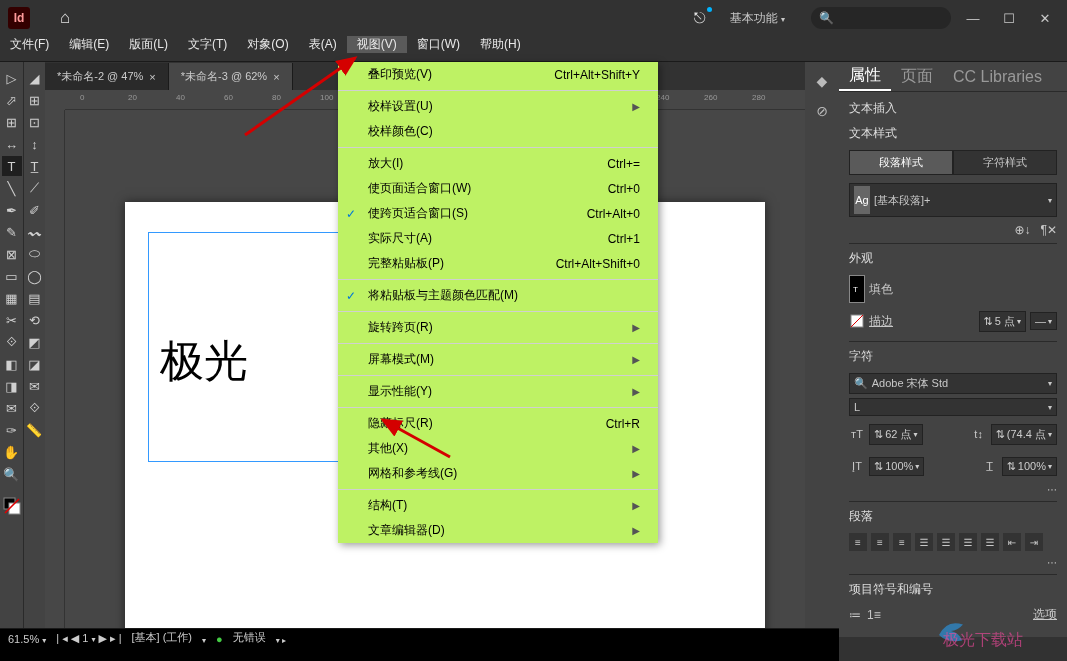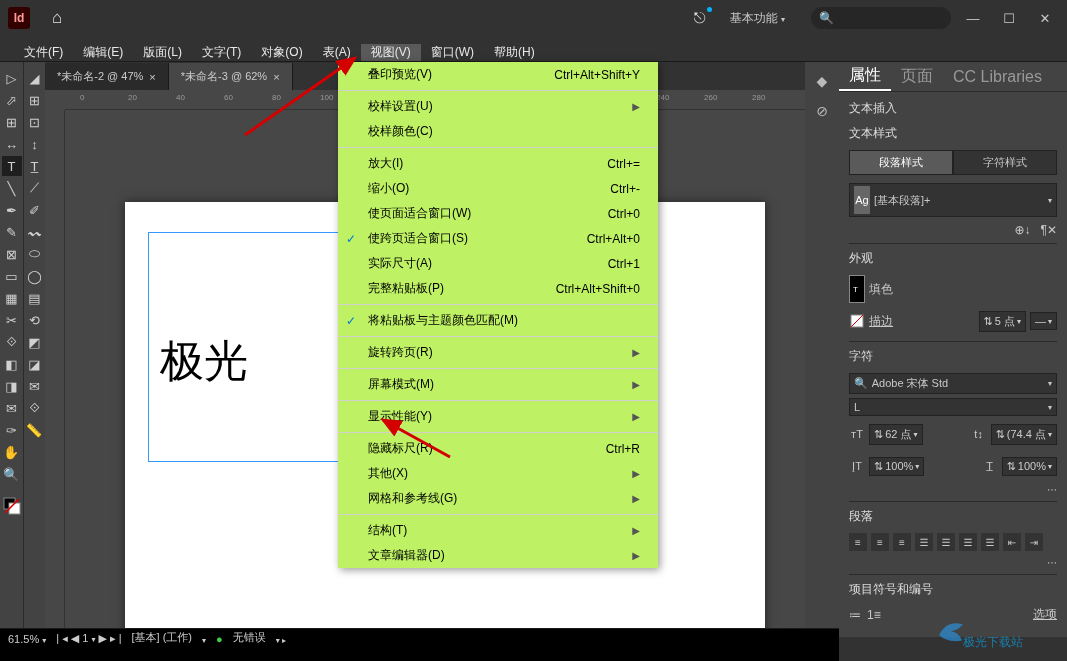--- a/index.html
+++ b/index.html
@@ -1,26 +1,26 @@
 <!DOCTYPE html>
 <html><head>
 <meta charset="utf-8">
 <style>
 * { margin:0; padding:0; box-sizing:border-box; font-family:"Microsoft YaHei",sans-serif; user-select:none; }
 body { background:#323232; color:#c8c8c8; font-size:12px; width:1067px; height:661px; overflow:hidden; position:relative; }
 .titlebar { height:36px; background:#323232; display:flex; align-items:center; padding:0 8px; }
-.logo { width:22px; height:22px; background:#330000; color:#ff9a9a; display:flex; align-items:center; justify-content:center; font-size:12px; font-weight:bold; border-radius:3px; margin-right:22px; }
+.logo { width:22px; height:22px; background:#330000; color:#ff9a9a; display:flex; align-items:center; justify-content:center; font-size:12px; font-weight:bold; border-radius:3px; margin-right:30px; }
 .home { font-size:17px; color:#e0e0e0; }
 .titlebar-right { margin-left:auto; display:flex; align-items:center; gap:8px; }
 .share-icon { font-size:15px; color:#e0e0e0; position:relative; padding:0 6px; }
 .share-icon::after { content:""; position:absolute; top:-2px; right:0; width:5px; height:5px; background:#00b4ff; border-radius:50%; }
 .workspace { font-size:12px; padding:4px 10px; }
 .search-bar { width:140px; height:22px; background:#262626; border-radius:11px; margin-left:8px; display:flex; align-items:center; padding:0 8px; color:#888; }
 .winbtn { width:28px; text-align:center; font-size:13px; color:#c8c8c8; }
-.menubar { height:26px; background:#323232; display:flex; align-items:flex-end; border-bottom:1px solid #1a1a1a; padding-left:14px; }
+.menubar { height:26px; background:#323232; display:flex; align-items:flex-start; border-bottom:1px solid #1a1a1a; padding-left:0; }
 .menu-item { padding:0 10px; display:flex; align-items:center; font-size:12px; color:#e8e8e8; cursor:default; position:relative; }
 .menu-item.active { background:#5a5a5a; }
 .main { display:flex; height:575px; }
 .toolbar { width:23px; background:#434343; display:flex; flex-direction:column; align-items:center; padding-top:6px; gap:2px; }
 .toolbar2 { width:22px; background:#434343; display:flex; flex-direction:column; align-items:center; padding-top:6px; gap:2px; border-left:1px solid #2a2a2a; }
 .tool { width:20px; height:20px; display:flex; align-items:center; justify-content:center; font-size:13px; color:#d0d0d0; }
 .tool.sel { background:#1f1f1f; }
 .docarea { flex:1; background:#474747; position:relative; overflow:hidden; }
 .tabs { height:28px; background:#323232; display:flex; align-items:flex-end; }
 .tab { padding:6px 12px; font-size:11px; color:#ccc; background:#2a2a2a; border-right:1px solid #1a1a1a; display:flex; gap:6px; align-items:center; }
@@ -51,21 +51,21 @@
 .combo { display:flex; align-items:center; gap:4px; background:#333; border:1px solid #222; padding:2px 4px; font-size:11px; }
 .combo.full { width:100%; justify-content:space-between; }
 .field-row { display:flex; gap:4px; margin-bottom:4px; align-items:center; }
 .small-input { background:#333; border:1px solid #222; padding:2px 4px; font-size:11px; color:#ccc; display:flex; align-items:center; gap:2px; }
 .icon-sq { width:16px; height:28px; display:inline-flex; align-items:center; justify-content:center; font-size:11px; }
 .divider { height:1px; background:#2a2a2a; margin:6px 0; }
 .para-icons { display:flex; gap:4px; flex-wrap:wrap; }
 .para-icons .pi { width:18px; height:18px; background:#333; display:flex; align-items:center; justify-content:center; font-size:10px; }
 .statusbar { position:absolute; bottom:0; left:0; right:228px; height:22px; background:#000000; border-top:1px solid #1a1a1a; display:flex; align-items:flex-end; padding:16px 8px; font-size:11px; color:#ccc; gap:10px; }
 .arrow-red { position:absolute; pointer-events:none; z-index:200; }
-.watermark { position:absolute; right:44px; bottom:10px; font-size:12px; color:#0ea5e9; opacity:.65; z-index:50; }
+.watermark { position:absolute; right:44px; bottom:10px; font-size:16px; color:#ec4899; opacity:.65; z-index:50; }
 .wm-logo { position:absolute; right:100px; bottom:14px; width:32px; height:32px; z-index:50; }
 </style>
 </head>
 <body>
 
 <div class="titlebar">
   <div class="logo">Id</div>
   <div class="home">⌂</div>
   <div class="titlebar-right">
     <div class="share-icon">⎋</div>
@@ -302,24 +302,20 @@
     <div class="dd-item">
       <span>校样颜色(C)</span>
       <span></span>
     </div>
     <div class="dd-sep"></div>
     <div class="dd-item">
       <span>放大(I)</span>
       <span>Ctrl+=</span>
     </div>
     <div class="dd-item">
-      <span>缩小(O)</span>
-      <span>Ctrl+-</span>
-    </div>
-    <div class="dd-item">
       <span>使页面适合窗口(W)</span>
       <span>Ctrl+0</span>
     </div>
     <div class="dd-item">
       <span class="dd-check">✓</span>
       <span>使跨页适合窗口(S)</span>
       <span>Ctrl+Alt+0</span>
     </div>
     <div class="dd-item">
       <span>实际尺寸(A)</span>

